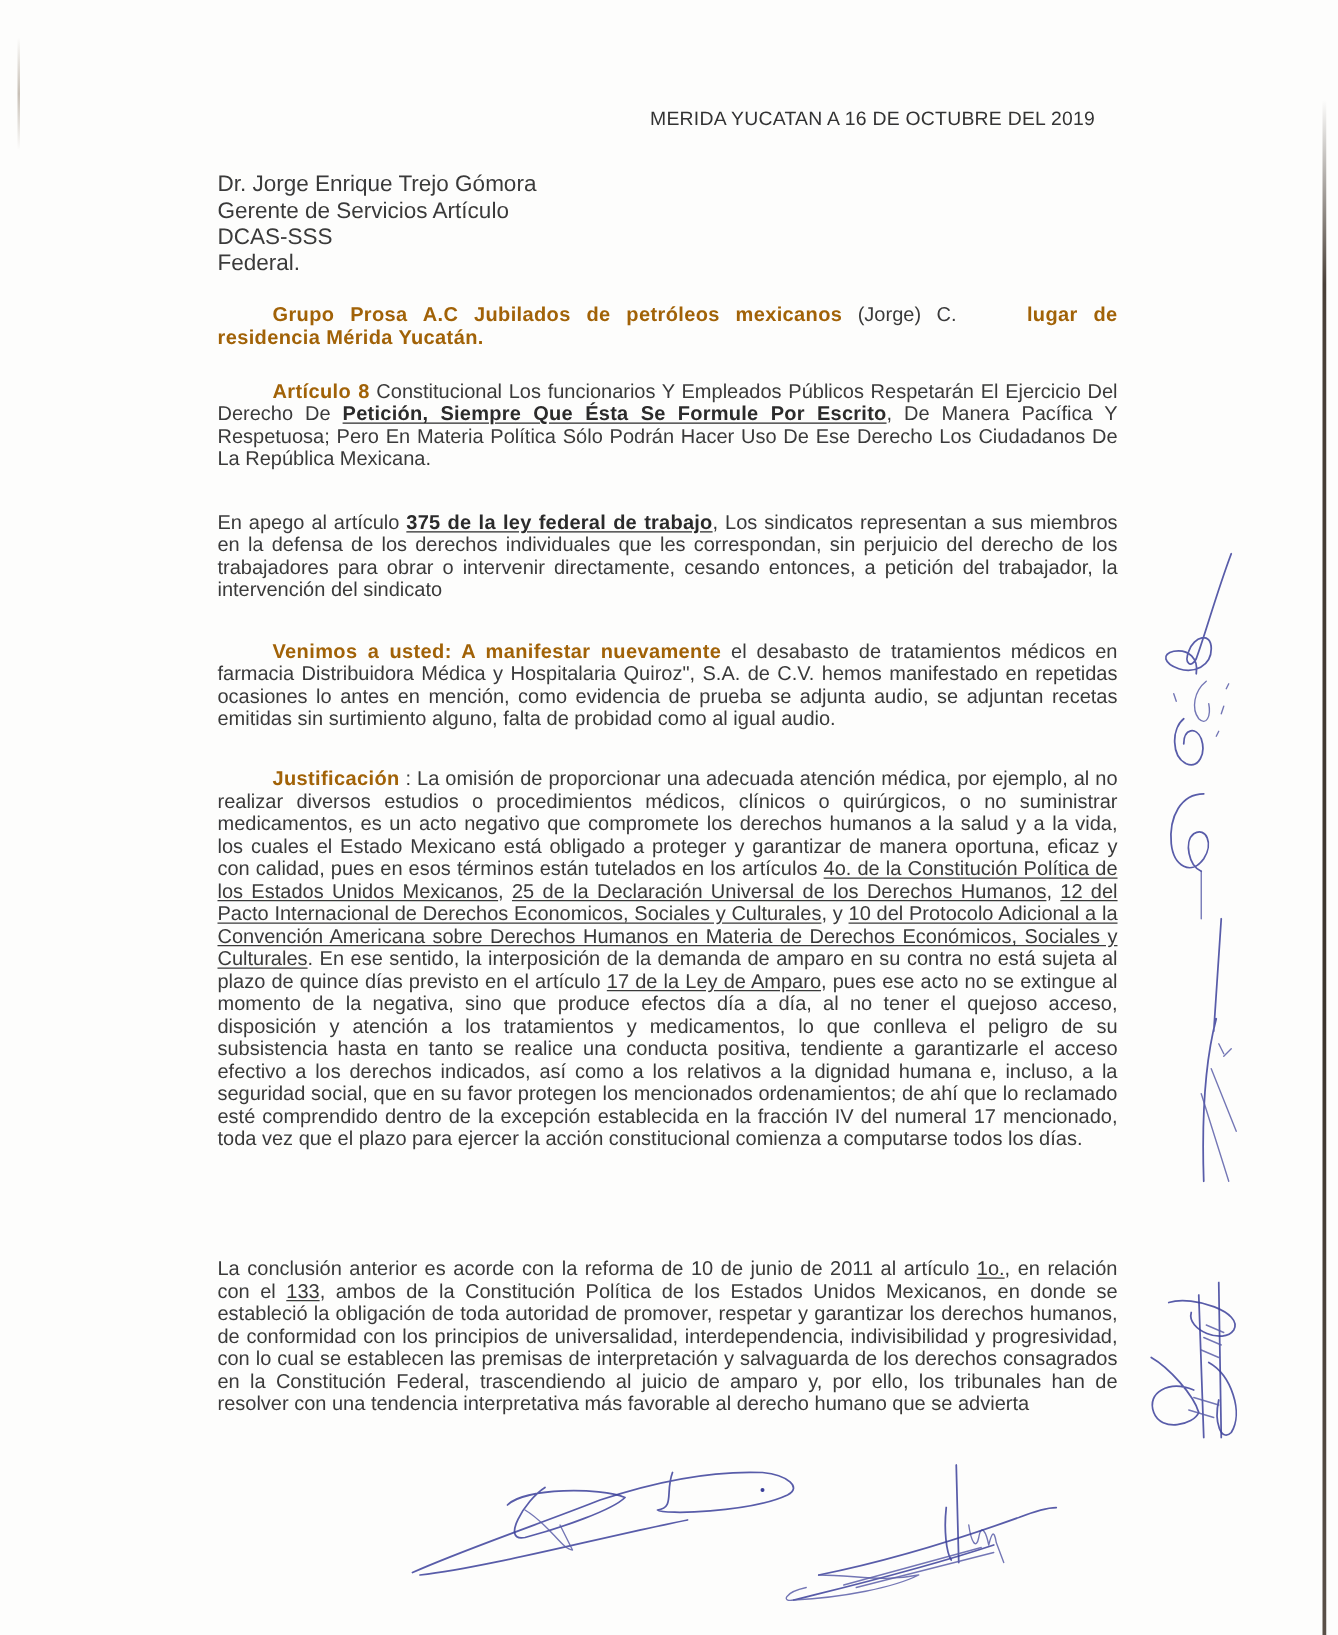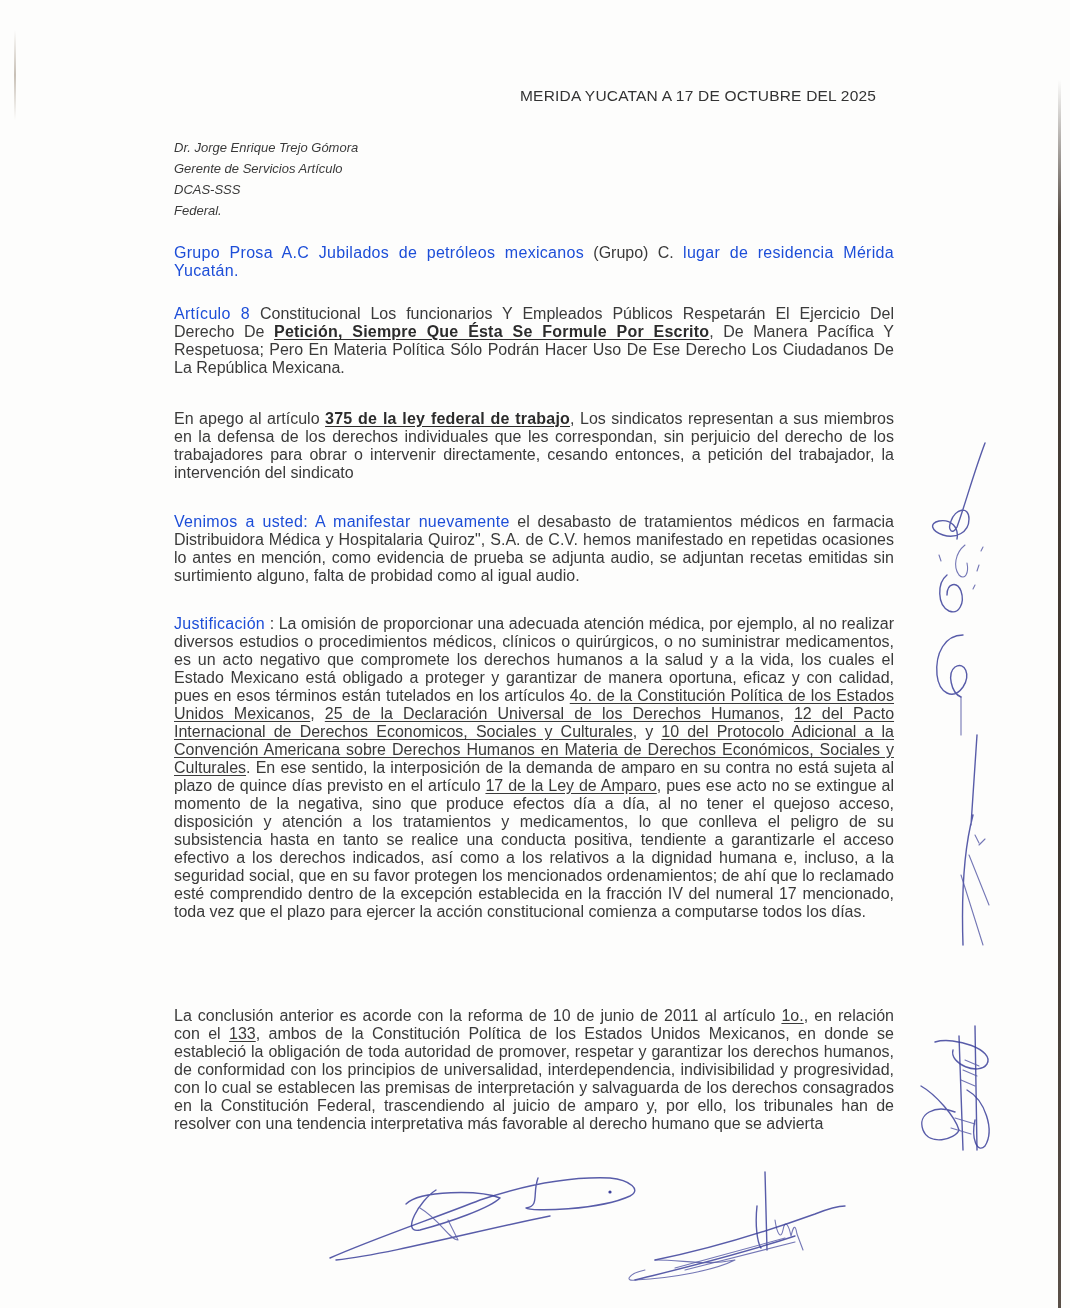--- a/index.html
+++ b/index.html
@@ -14,50 +14,50 @@
     background: linear-gradient(to bottom, rgba(70,60,50,0) 0%, #4a4038 12%, #3c342c 60%, #5a5048 100%);
   }
   .page-edge-left {
     position: absolute; left: 14px; top: 30px; width: 2px; height: 90px;
     background: linear-gradient(to bottom, rgba(180,170,160,0), #c8c0b6, rgba(180,170,160,0));
   }
   .date-line {
     position: absolute; left: 520px; top: 87px; width: 380px;
     font-size: 15.5px; letter-spacing: 0.2px; white-space: nowrap; color: #333;
   }
-  .addressee { position: absolute; left: 174px; top: 137px; font-size: 13px; line-height: 21px; font-style: italic; }
+  .addressee { position: absolute; left: 174px; top: 137px; font-size: 18px; line-height: 21px; }
   .addressee div { white-space: nowrap; }
   .para {
     position: absolute; left: 174px; width: 720px;
     text-align: justify; text-align-last: left;
   }
-  .b { font-weight: normal; color: #1d4ed8; letter-spacing: 0.3px; }
+  .b { font-weight: bold; color: #a16207; letter-spacing: 0.3px; margin-left: 44px; }
   .u { text-decoration: underline; text-underline-offset: 2px; }
   .bu { font-weight: bold; text-decoration: underline; text-underline-offset: 2px; color: #2b2b2b; letter-spacing: 0.2px; }
   .signature { position: absolute; }
   .signature svg { display: block; overflow: visible; }
   .sig-stroke { fill: none; stroke: #3b3f9a; stroke-width: 1.4; stroke-linecap: round; stroke-linejoin: round; opacity: 0.85; }
   .sig-stroke.light { stroke: #5a5ea8; stroke-width: 1.1; }
 </style>
 </head>
 <body>
 
 <div class="page-edge-left"></div>
 <div class="page-edge-right"></div>
 
-<div class="date-line">MERIDA YUCATAN A 17 DE OCTUBRE DEL 2025</div>
+<div class="date-line">MERIDA YUCATAN A 16 DE OCTUBRE DEL 2019</div>
 
 <div class="addressee">
   <div>Dr. Jorge Enrique Trejo Gómora</div>
   <div>Gerente de Servicios Artículo</div>
   <div>DCAS-SSS</div>
   <div>Federal.</div>
 </div>
 
-<div class="para" style="top:244px;"><span class="b">Grupo Prosa A.C Jubilados de petróleos mexicanos</span><span> (Grupo) C. </span><span class="b">lugar de residencia Mérida Yucatán.</span></div>
+<div class="para" style="top:244px;"><span class="b">Grupo Prosa A.C Jubilados de petróleos mexicanos</span><span> (Jorge) C. </span><span class="b">lugar de residencia Mérida Yucatán.</span></div>
 <div class="para" style="top:305px;"><span class="b">Artículo 8</span><span> Constitucional Los funcionarios Y Empleados Públicos Respetarán El Ejercicio Del Derecho De </span><span class="bu">Petición, Siempre Que Ésta Se Formule Por Escrito</span><span>, De Manera Pacífica Y Respetuosa; Pero En Materia Política Sólo Podrán Hacer Uso De Ese Derecho Los Ciudadanos De La República Mexicana.</span></div>
 <div class="para" style="top:410px;"><span>En apego al artículo </span><span class="bu">375 de la ley federal de trabajo</span><span>, Los sindicatos representan a sus miembros en la defensa de los derechos individuales que les correspondan, sin perjuicio del derecho de los trabajadores para obrar o intervenir directamente, cesando entonces, a petición del trabajador, la intervención del sindicato</span></div>
 <div class="para" style="top:513px;"><span class="b">Venimos a usted: A manifestar nuevamente</span><span> el desabasto de tratamientos médicos en farmacia Distribuidora Médica y Hospitalaria Quiroz", S.A. de C.V. hemos manifestado en repetidas ocasiones lo antes en mención, como evidencia de prueba se adjunta audio, se adjuntan recetas emitidas sin surtimiento alguno, falta de probidad como al igual audio.</span></div>
 <div class="para" style="top:615px;"><span class="b">Justificación</span><span> : La omisión de proporcionar una adecuada atención médica, por ejemplo, al no realizar diversos estudios o procedimientos médicos, clínicos o quirúrgicos, o no suministrar medicamentos, es un acto negativo que compromete los derechos humanos a la salud y a la vida, los cuales el Estado Mexicano está obligado a proteger y garantizar de manera oportuna, eficaz y con calidad, pues en esos términos están tutelados en los artículos </span><span class="u">4o. de la Constitución Política de los Estados Unidos Mexicanos</span><span>, </span><span class="u">25 de la Declaración Universal de los Derechos Humanos</span><span>, </span><span class="u">12 del Pacto Internacional de Derechos Economicos, Sociales y Culturales</span><span>, y </span><span class="u">10 del Protocolo Adicional a la Convención Americana sobre Derechos Humanos en Materia de Derechos Económicos, Sociales y Culturales</span><span>. En ese sentido, la interposición de la demanda de amparo en su contra no está sujeta al plazo de quince días previsto en el artículo </span><span class="u">17 de la Ley de Amparo</span><span>, pues ese acto no se extingue al momento de la negativa, sino que produce efectos día a día, al no tener el quejoso acceso, disposición y atención a los tratamientos y medicamentos, lo que conlleva el peligro de su subsistencia hasta en tanto se realice una conducta positiva, tendiente a garantizarle el acceso efectivo a los derechos indicados, así como a los relativos a la dignidad humana e, incluso, a la seguridad social, que en su favor protegen los mencionados ordenamientos; de ahí que lo reclamado esté comprendido dentro de la excepción establecida en la fracción IV del numeral 17 mencionado, toda vez que el plazo para ejercer la acción constitucional comienza a computarse todos los días.</span></div>
 <div class="para" style="top:1007px;"><span>La conclusión anterior es acorde con la reforma de 10 de junio de 2011 al artículo </span><span class="u">1o.</span><span>, en relación con el </span><span class="u">133</span><span>, ambos de la Constitución Política de los Estados Unidos Mexicanos, en donde se estableció la obligación de toda autoridad de promover, respetar y garantizar los derechos humanos, de conformidad con los principios de universalidad, interdependencia, indivisibilidad y progresividad, con lo cual se establecen las premisas de interpretación y salvaguarda de los derechos consagrados en la Constitución Federal, trascendiendo al juicio de amparo y, por ello, los tribunales han de resolver con una tendencia interpretativa más favorable al derecho humano que se advierta</span></div>
 
 <div class="signature" style="left:925px; top:435px;">
   <svg width="70" height="300" viewBox="0 0 70 300">
     <path class="sig-stroke" d="M60 8 C48 40,40 70,32 92 C28 100,22 96,26 86 C30 74,44 70,44 84 C44 98,30 104,18 100 C6 96,4 88,14 86 C26 84,34 92,32 104"></path>
     <path class="sig-stroke light" d="M40 110 C30 118,28 132,34 140 C40 146,44 138,42 128"></path>

